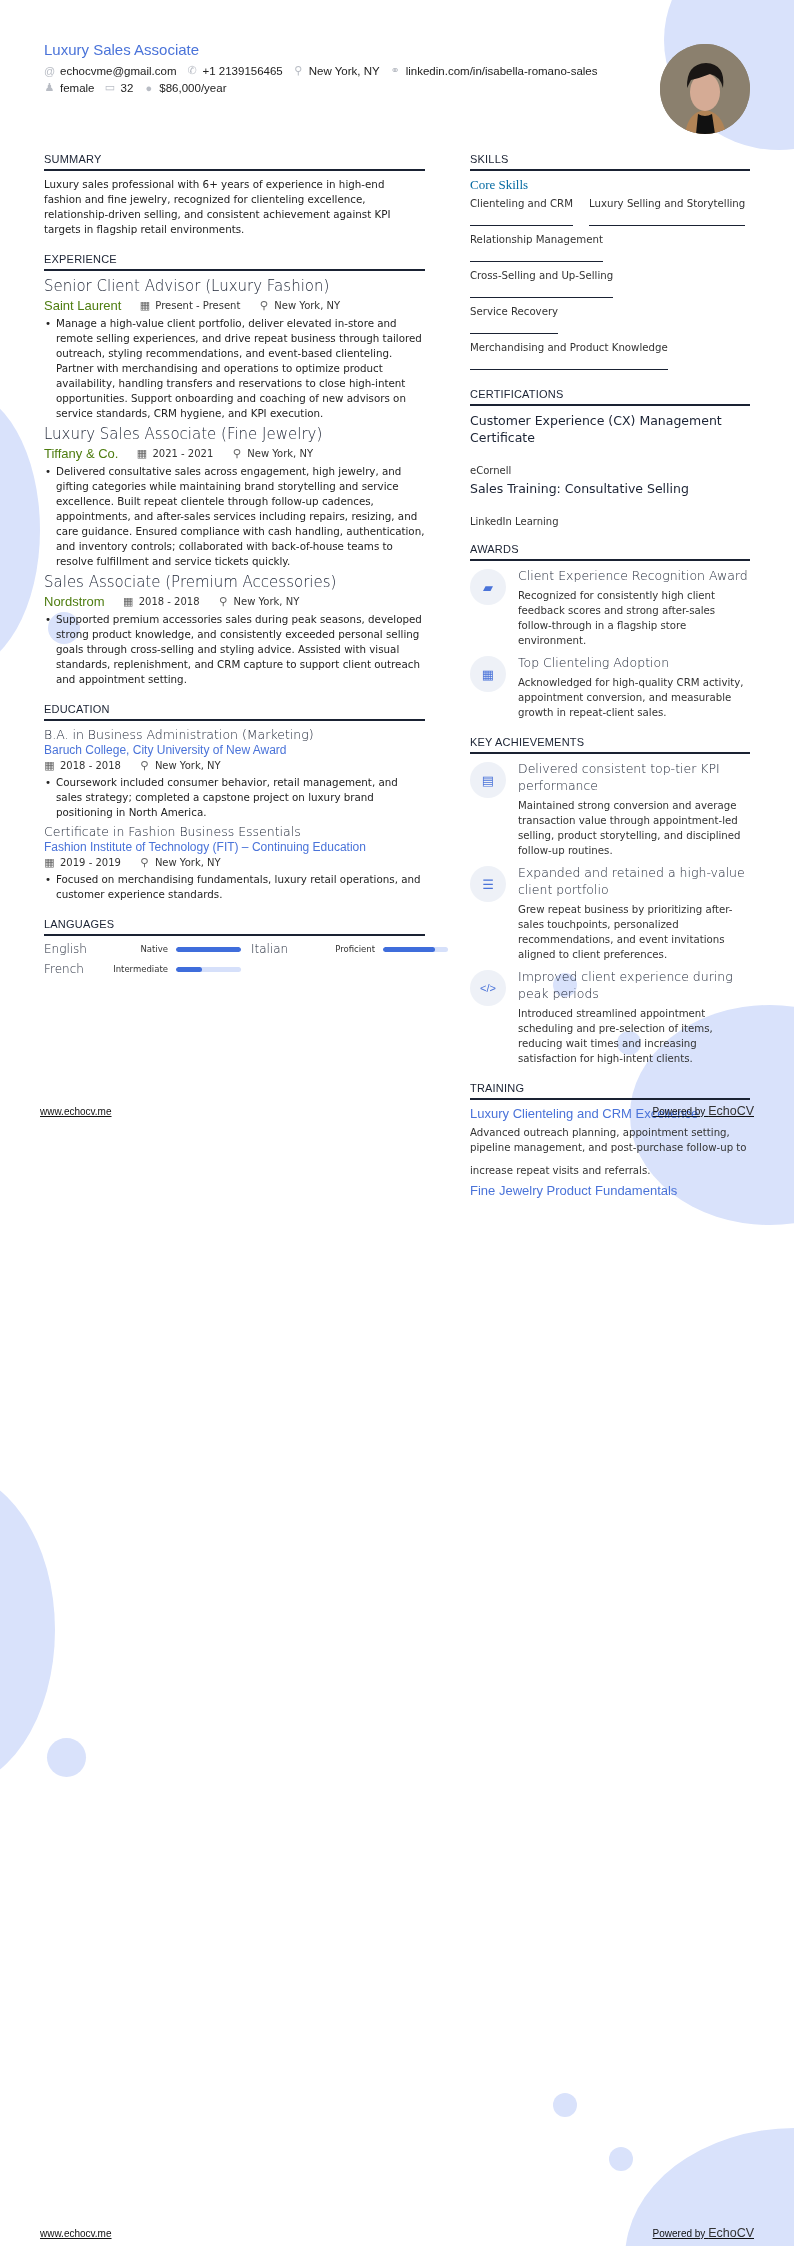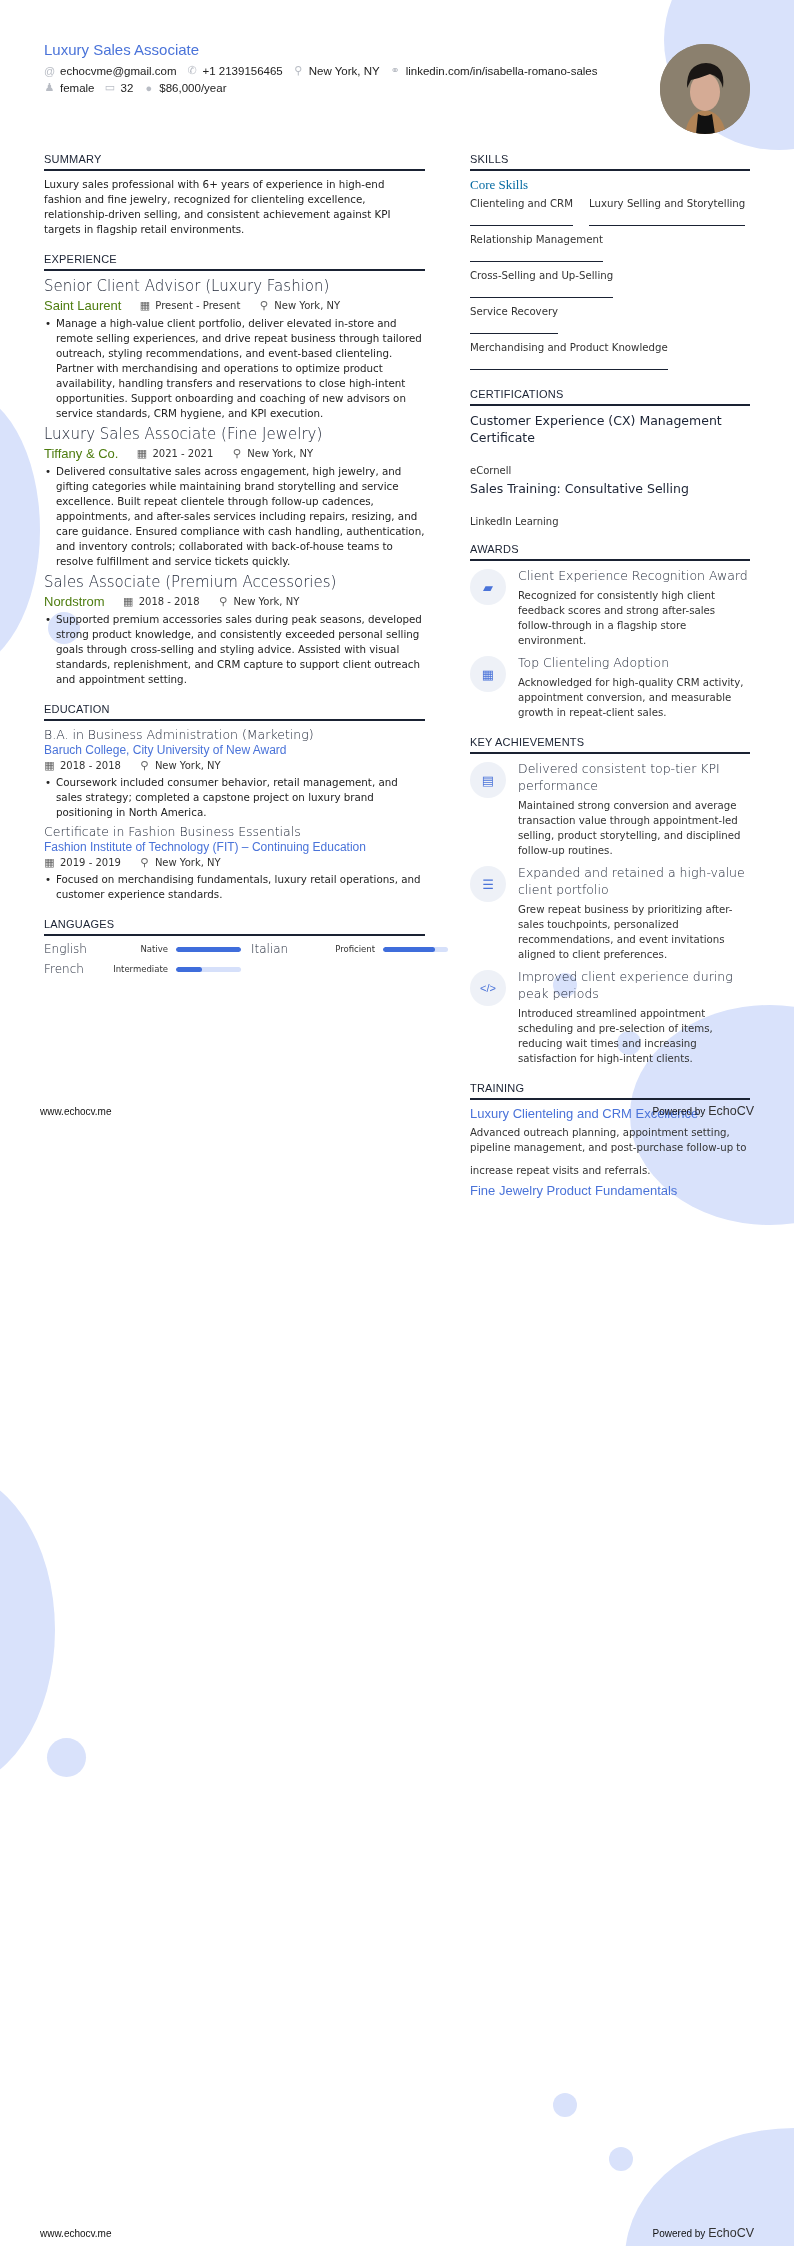--- a/index.html
+++ b/index.html
@@ -38,21 +38,21 @@
   .skill-tag { font-family: "DejaVu Sans", sans-serif; font-size: 10.2px; color: #333; padding-bottom: 16px; border-bottom: 1px solid #1a2233; }
   .cert-name { font-family: "DejaVu Sans", sans-serif; font-weight: 400; font-size: 12.5px; color: #1a2233; line-height: 17px; margin-top: 4px; }
   .cert-issuer { font-family: "DejaVu Sans", sans-serif; font-size: 10px; color: #333; margin-top: 19px; }
   .award { display: flex; gap: 12px; margin-top: 6px; }
   .award-icon { flex: 0 0 36px; width: 36px; height: 36px; border-radius: 50%; background: #eef1f7; display: flex; align-items: center; justify-content: center; color: #4a73d9; font-size: 13px; margin-top: 2px; }
   .award-body { flex: 1; }
   .award-title { font-family: "DejaVu Sans", sans-serif; font-weight: 300; font-size: 12.5px; color: #1a2233; line-height: 17px; }
   .award-desc { font-family: "DejaVu Sans", sans-serif; font-size: 10.2px; line-height: 15px; color: #333; margin-top: 4px; }
   .train-title { font-size: 13px; color: #4a73d9; margin-top: 4px; }
   .train-desc { font-family: "DejaVu Sans", sans-serif; font-size: 10.2px; line-height: 15px; color: #333; margin-top: 4px; }
-  .footer { position: absolute; left: 40px; width: 712px; display: flex; justify-content: space-between; align-items: center; font-size: 10px; color: #111; z-index: 2; }
+  .footer { position: absolute; left: 40px; width: 712px; display: flex; justify-content: space-between; align-items: center; font-size: 10px; color: #111; z-index: 2; text-decoration: underline; }
   .powered { font-size: 10px; }
   .powered .brand { font-size: 12.5px; color: #333; }
 </style>
 </head>
 <body>
 
 <div class="deco" style="left:664px; top:-70px; width:230px; height:220px;"></div>
 <div class="deco" style="left:-120px; top:390px; width:160px; height:280px;"></div>
 <div class="deco" style="left:48px; top:612px; width:32px; height:32px;"></div>
 <div class="deco" style="left:553px; top:973px; width:24px; height:24px;"></div>

